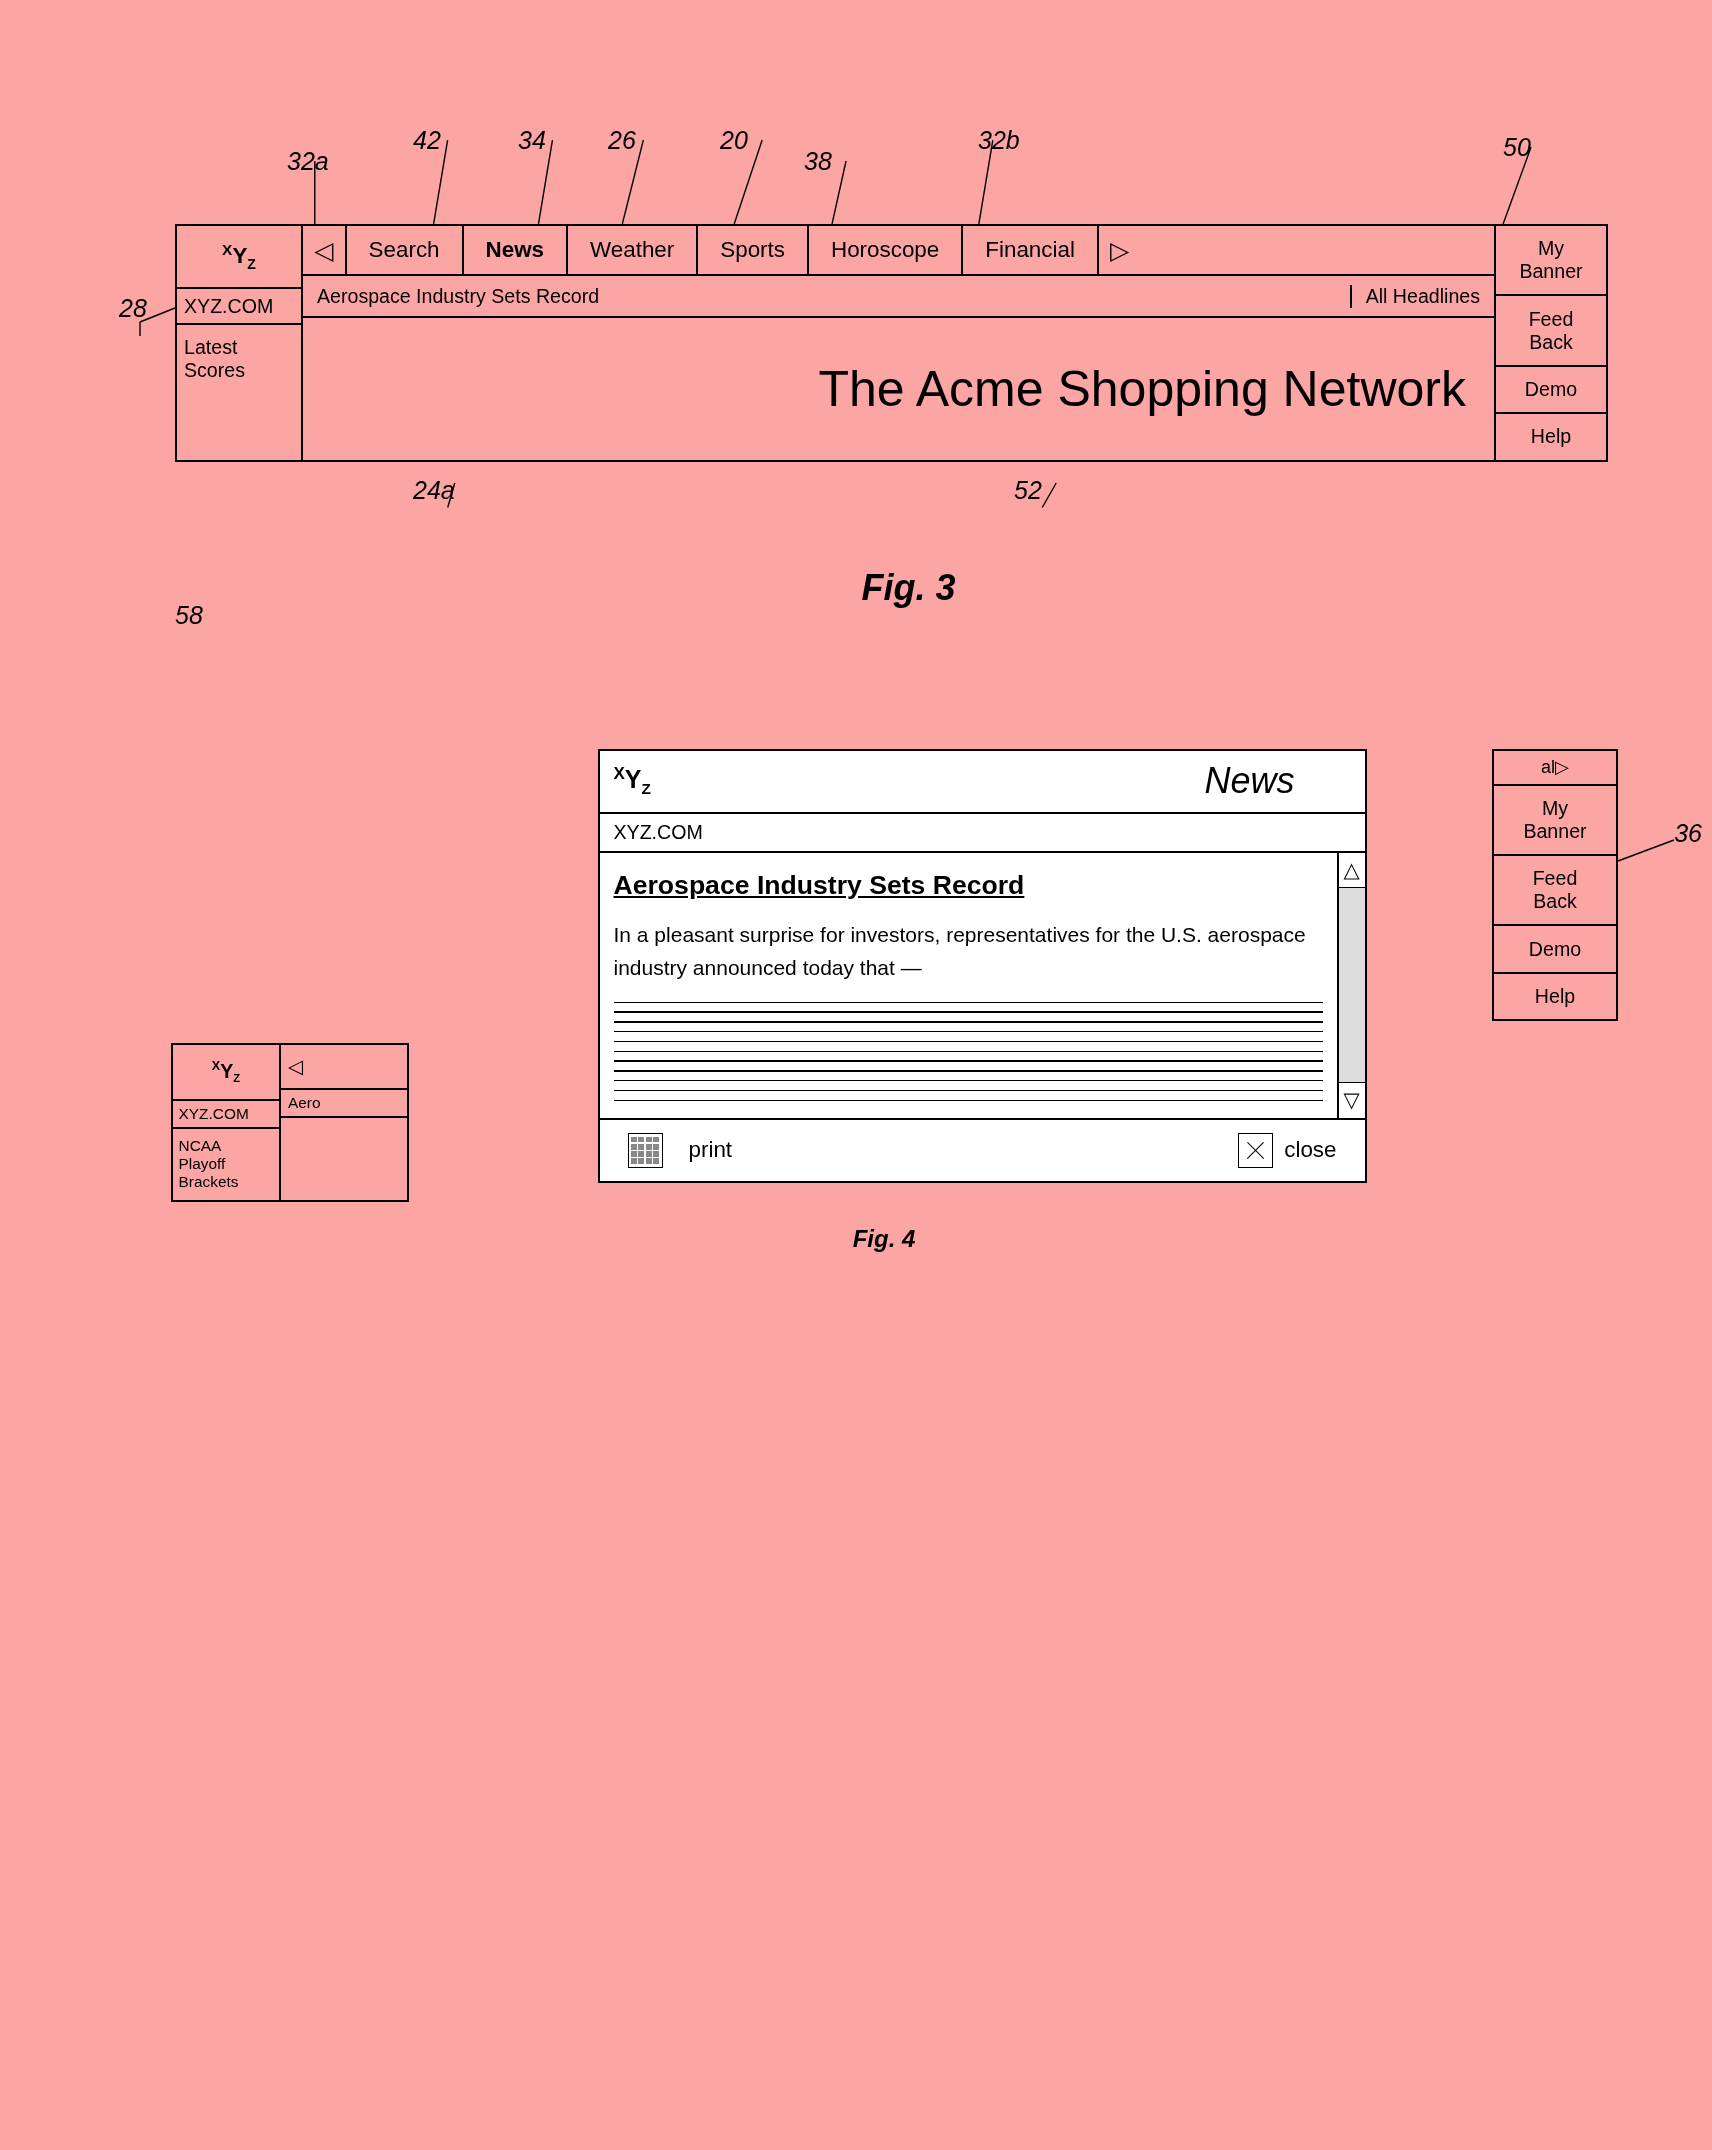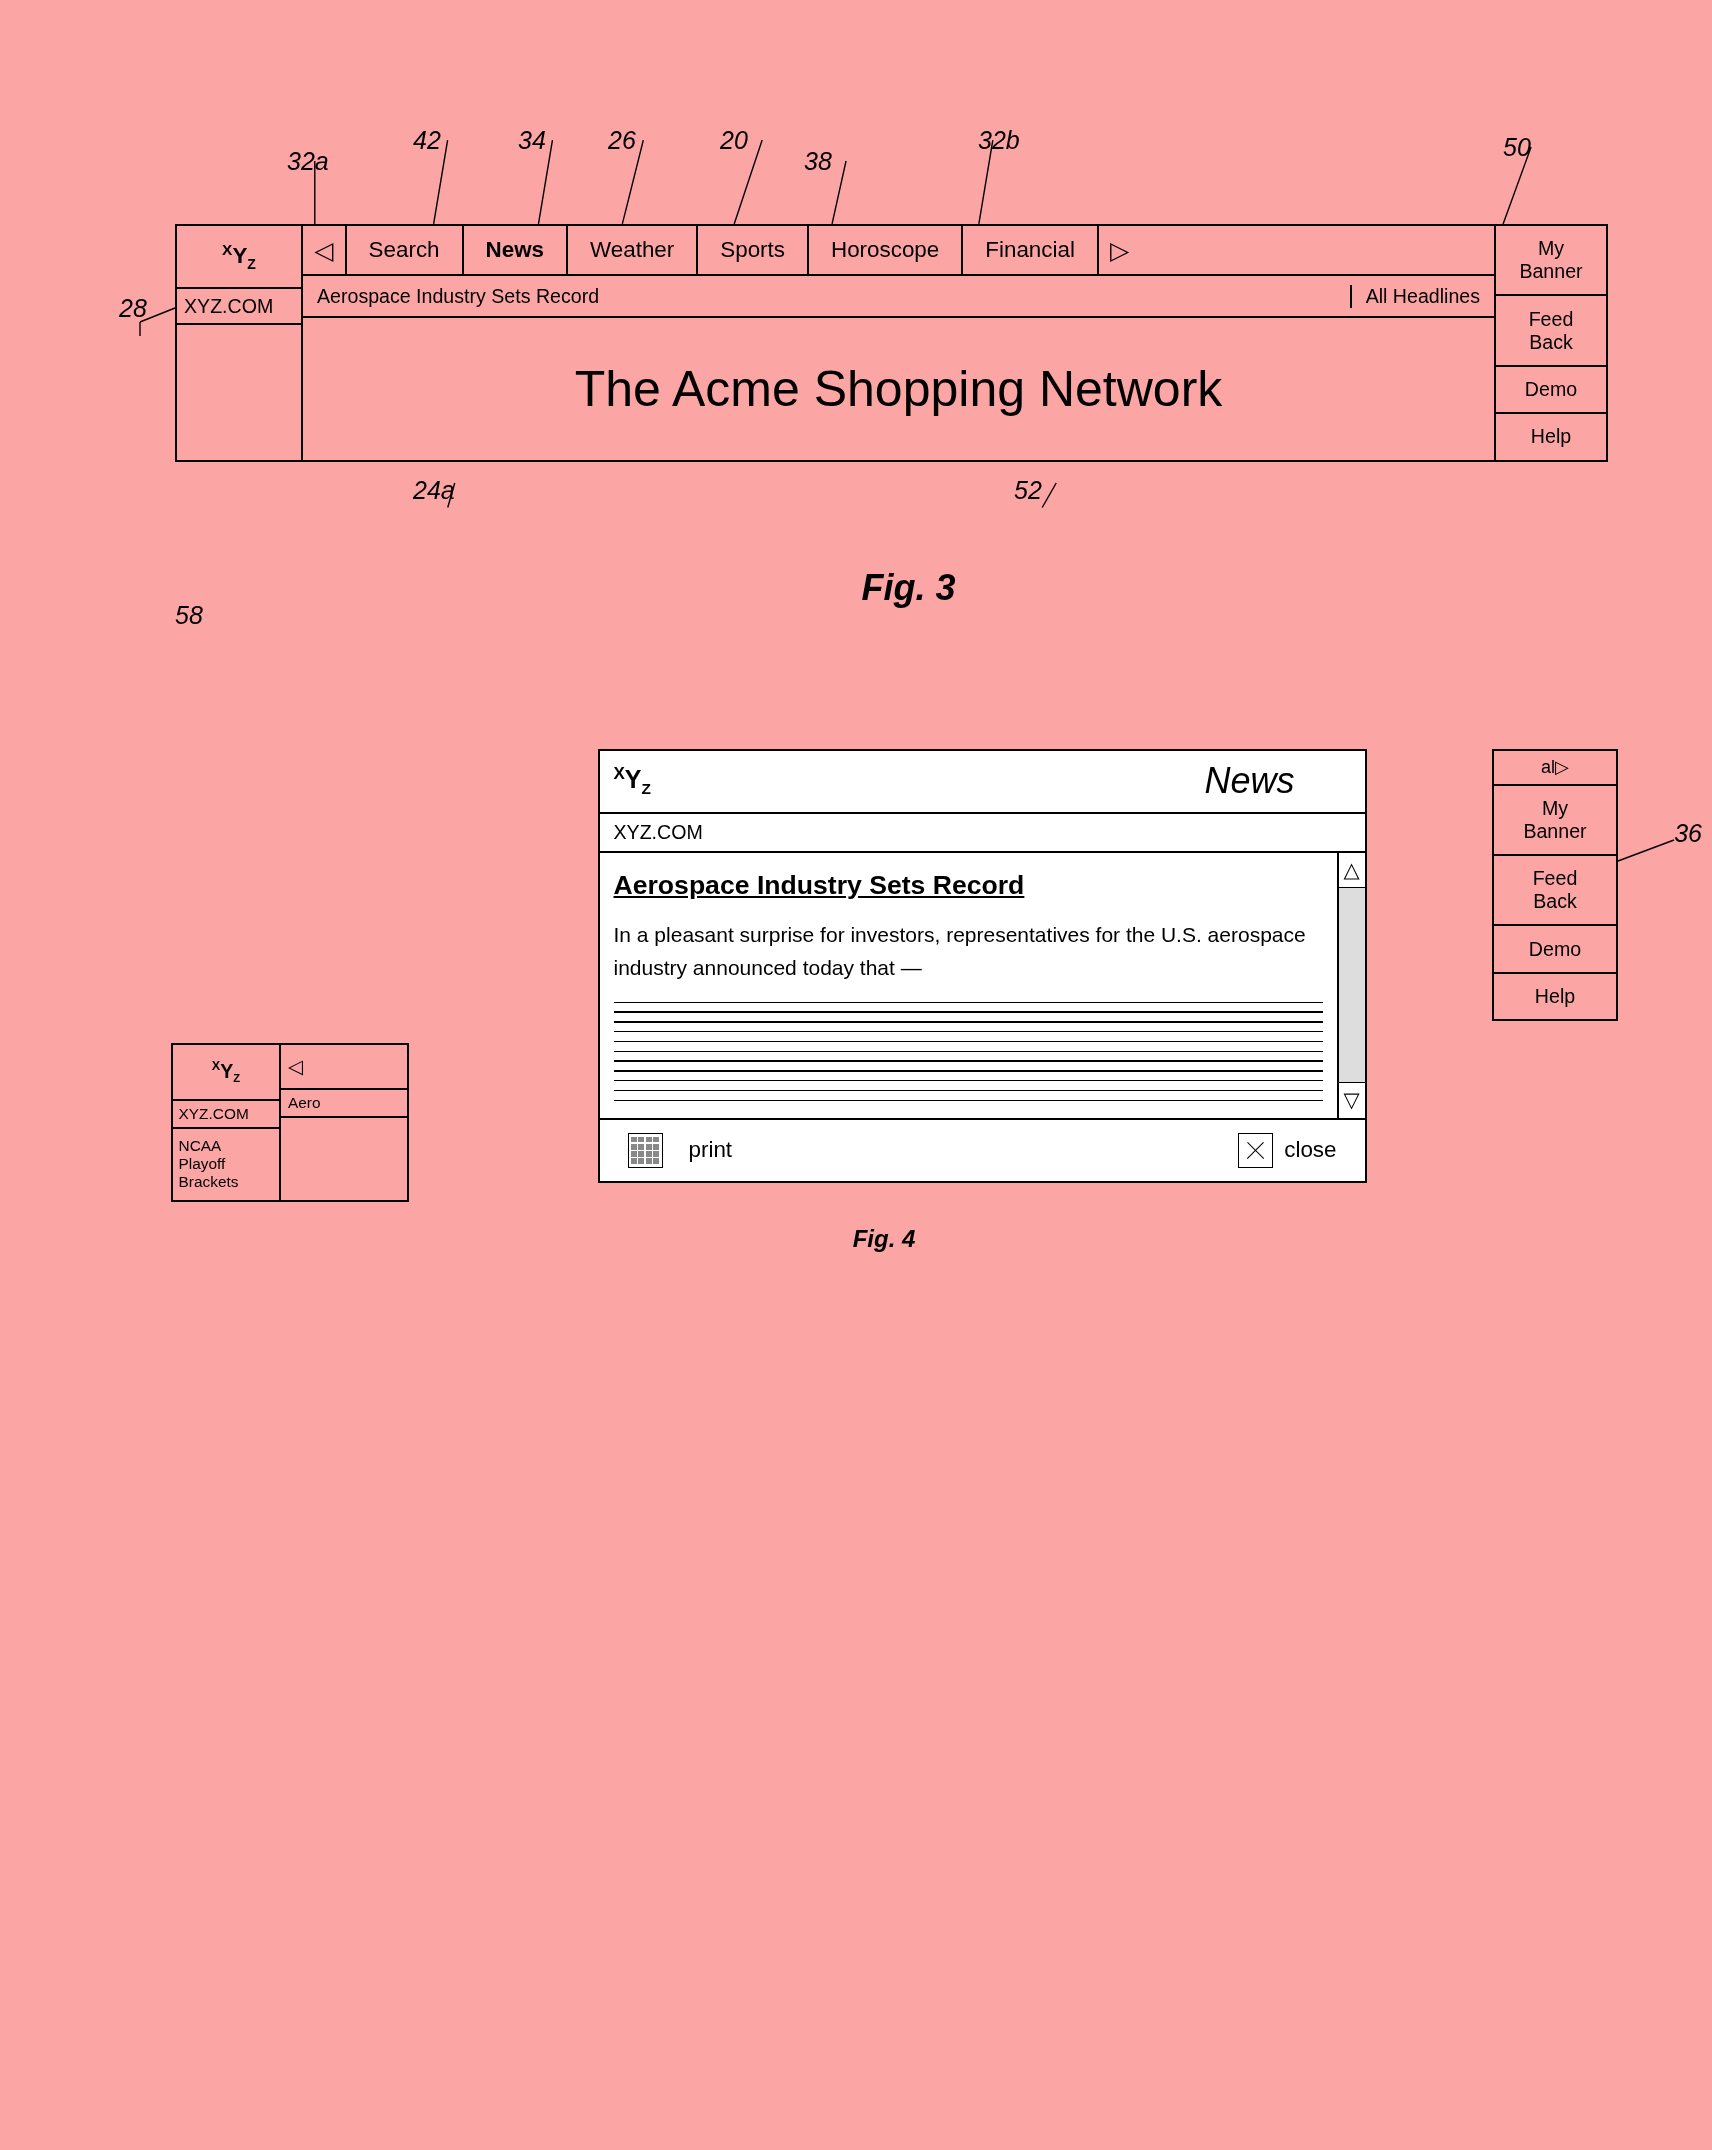--- a/index.html
+++ b/index.html
@@ -133,21 +133,21 @@
     .ticker-all {
       font-size: 19.6px;
       padding: 0 14px;
       border-left: 2.1px solid #000;
     }
 
     .fig3-content {
       flex: 1;
       display: flex;
       align-items: center;
-      justify-content: center;
+      justify-content: flex-end;
       min-height: 140px;
       padding: 28px;
     }
 
     .fig3-main-text {
       font-size: 50px;
       font-weight: normal;
     }
 
     
@@ -468,20 +468,21 @@
 
       <div class="fig3-main">
 
         <div class="fig3-left">
           <div class="fig3-logo-box">
             <span class="logo-text">
               <sup class="logo-sup">X</sup>Y<sub class="logo-sub">Z</sub>
             </span>
           </div>
           <div class="fig3-xyz-label">XYZ.COM</div>
+          <div class="fig3-scores">Latest<br>Scores</div>
         </div>
 
         <div class="fig3-center">
           <div class="fig3-nav-bar">
             <div class="nav-back-btn">◁</div>
             <div class="nav-item">Search</div>
             <div class="nav-item bold">News</div>
             <div class="nav-item">Weather</div>
             <div class="nav-item">Sports</div>
             <div class="nav-item">Horoscope</div>

